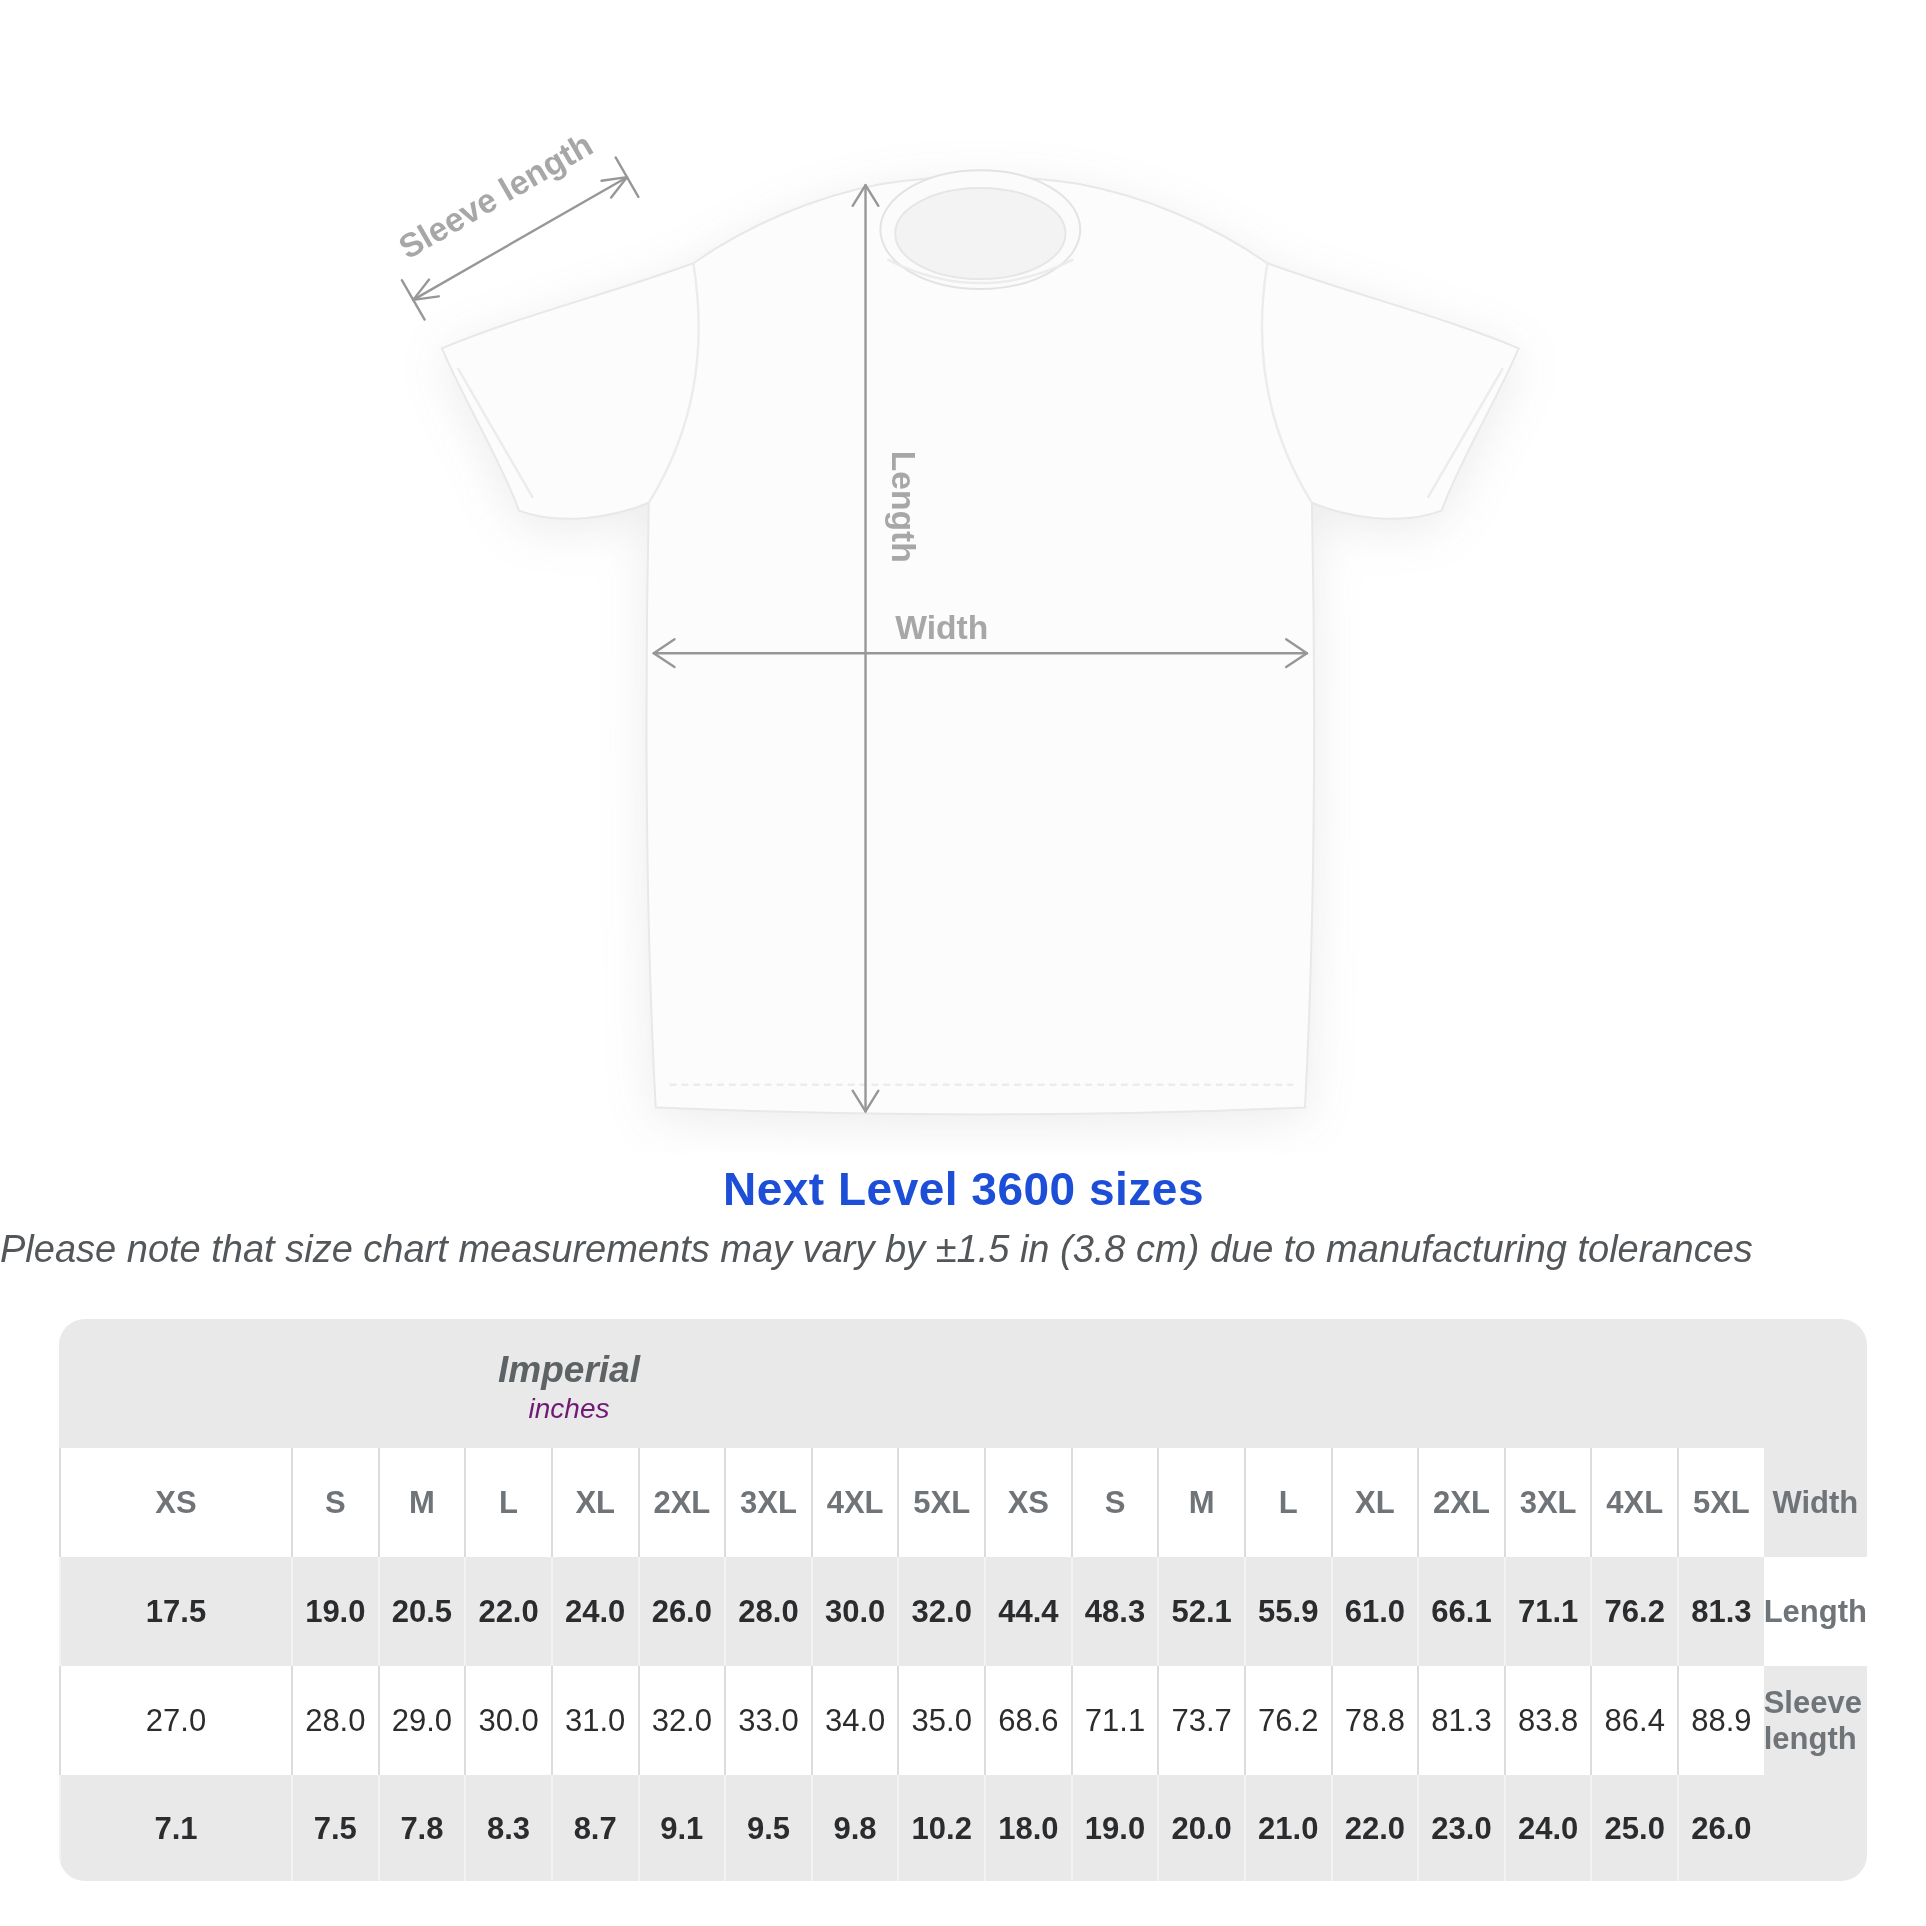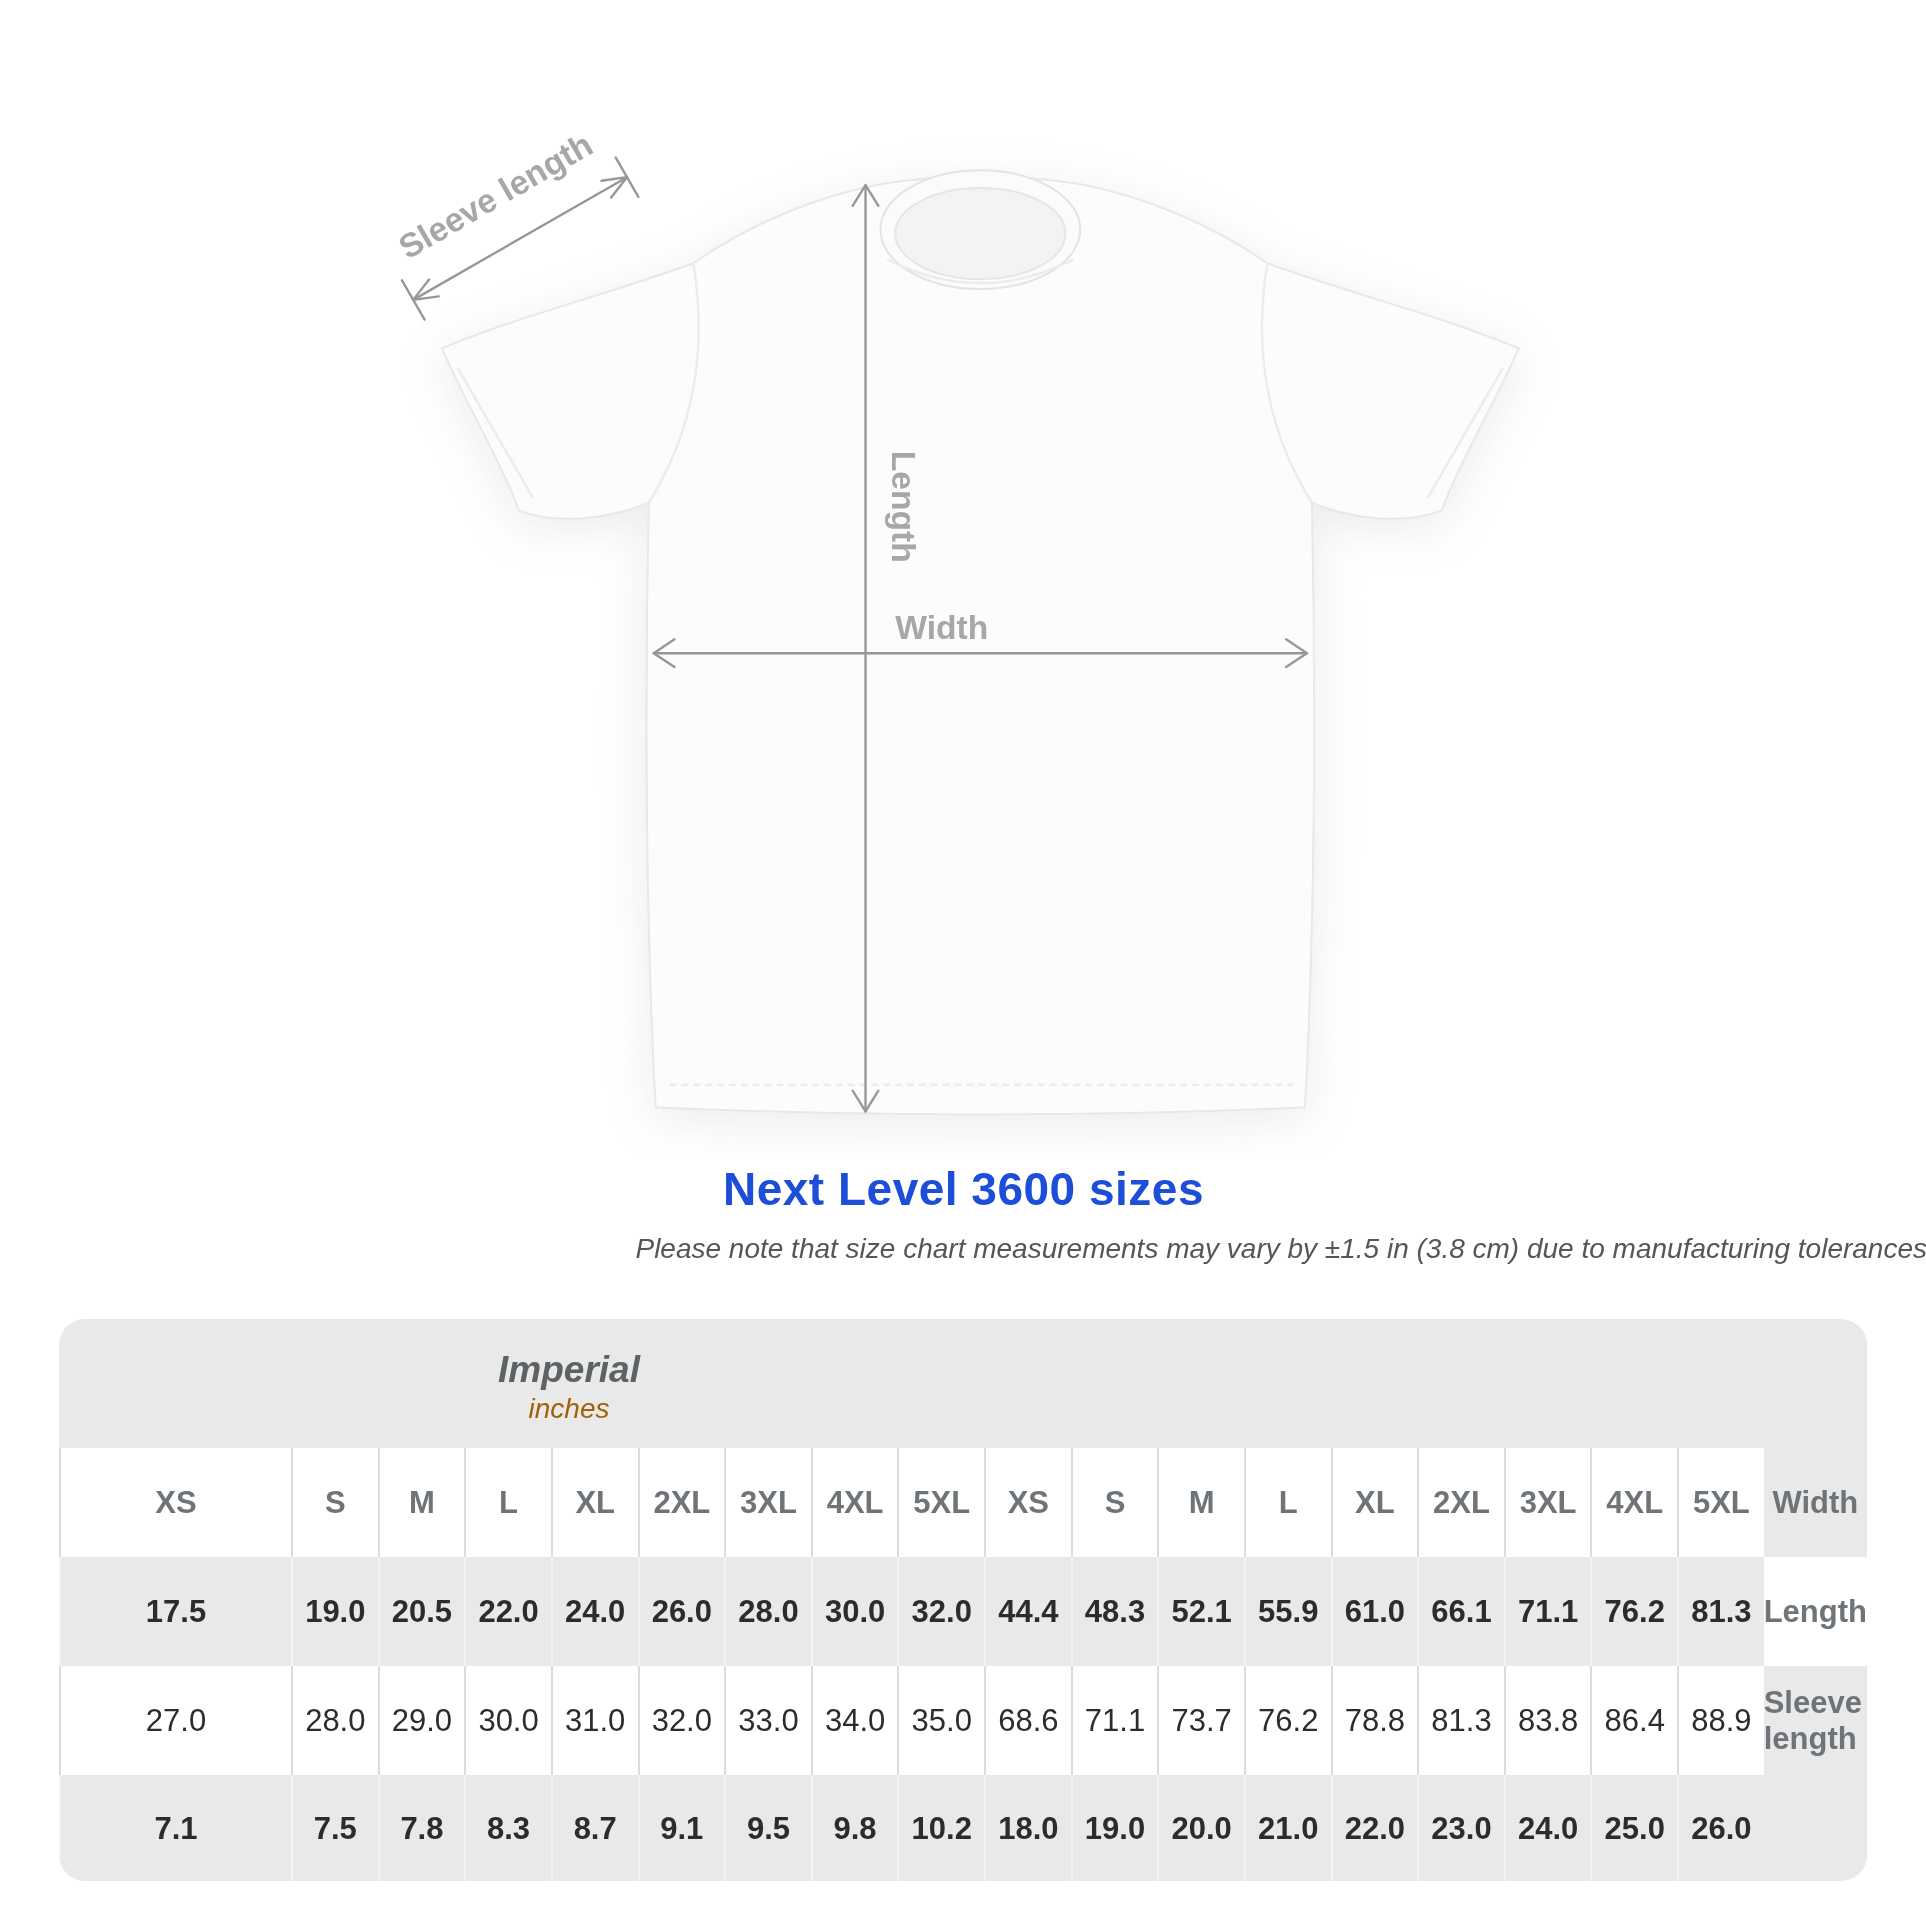--- a/index.html
+++ b/index.html
@@ -12,34 +12,34 @@
   .tee-body{filter:drop-shadow(0 10px 24px rgba(70,70,70,0.10));}
   .seam{fill:none;stroke:#ececec;stroke-width:2.5;}
   .ann{fill:none;stroke:#979797;stroke-width:2.4;stroke-linecap:round;stroke-linejoin:round;}
   .ann-label{fill:#a7a7a7;font-weight:bold;font-size:34px;font-family:"Liberation Sans",sans-serif;}
   
   .title{
     position:absolute;left:0;right:0;top:1164px;text-align:center;
     font-size:46px;line-height:51px;font-weight:bold;color:#1d4ed8;letter-spacing:0.5px;
   }
   .subtitle{
-    position:absolute;left:0;right:0;top:1232px;text-align:right;
-    font-size:28px;line-height:34px;font-style:italic;color:#53575a;
+    position:absolute;left:0;right:0;top:1232px;text-align:left;
+    font-size:38px;line-height:34px;font-style:italic;color:#53575a;
   }
   
   .chart{
     position:absolute;left:59px;top:1319px;width:1808px;height:562px;
     background:#e9e9ea;border-radius:26px;overflow:hidden;
   }
   .unit-band{display:flex;height:129px;}
   .unit-cell{display:flex;flex-direction:column;align-items:center;justify-content:center;padding-top:6px;}
   .unit-cell.imperial{width:1020px;}
   .unit-cell.metric{width:788px;}
   .unit-name{font-size:37px;font-weight:bold;font-style:italic;color:#5d6265;line-height:44px;}
-  .unit-sub{font-size:28px;font-style:italic;color:#a16207;line-height:34px;}
+  .unit-sub{font-size:28px;font-style:italic;color:#701a75;line-height:34px;}
   .grid{
     display:grid;
     grid-template-columns:232px repeat(18,1fr);
     grid-template-rows:109px 109px 109px 107px;
   }
   .cell{display:flex;align-items:center;justify-content:center;}
   .cell.r-white{background:#ffffff;}
   .cell.r-gray{background:transparent;font-weight:bold;}
   .cell.c-sep{border-left:2px solid transparent;}
   .cell.r-white.c-sep{border-left-color:#dcdcdc;}

